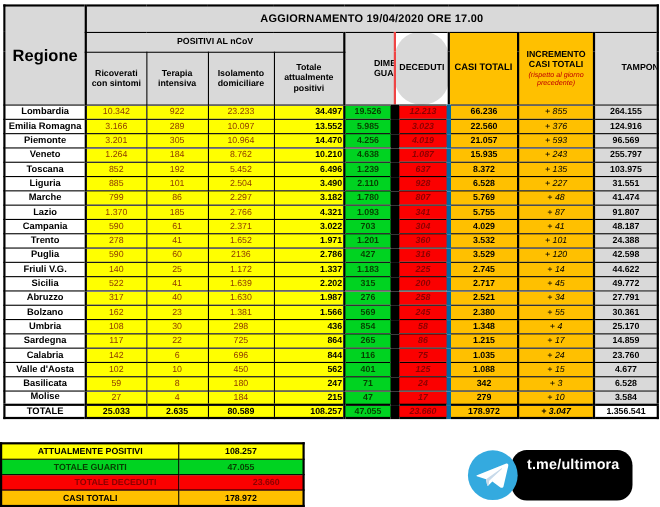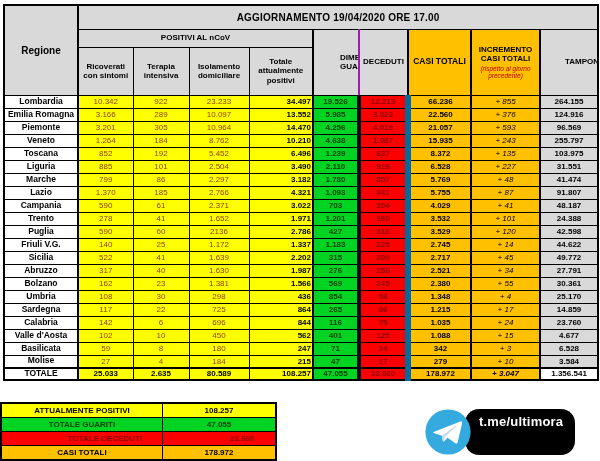--- a/index.html
+++ b/index.html
@@ -21,31 +21,31 @@
     font-size:8px;line-height:1.15;
     overflow:hidden;white-space:nowrap;
   }
   tr.hdr-title{height:24px;}
   tr.hdr-group{height:18px;}
   tr.hdr-sub{height:48px;}
   .main-table tbody tr{height:13px;}
   .hdr{background:var(--gray);font-weight:bold;color:#000;}
   .hdr-sub th{white-space:normal;}
   th.title-cell{font-size:10px;letter-spacing:.2px;}
-  th.regione-cell{width:74px;font-size:10px;border-right:2px solid #000;}
+  th.regione-cell{width:74px;font-size:15px;border-right:2px solid #000;}
   th.orange-hdr{background:var(--orange);}
   th.casi-hdr{font-size:8.5px;}
   .inc-note{display:block;font-weight:normal;font-style:italic;color:#c00000;font-size:6.5px;line-height:1.1;margin-top:1px;white-space:normal;}
   
   td.c-reg{background:#ffffff;font-weight:bold;color:#000;font-size:8.5px;border-right:2px solid #000;text-align:center;}
   td.c-y{background:var(--yellow);color:var(--ytext);}
   td.c-tot{background:var(--yellow);color:#000;font-weight:bold;text-align:right;}
   td.c-dim{background:var(--green);color:var(--gtext);font-weight:bold;border-left:2px solid #000;}
-  td.c-dec{background:var(--red);color:var(--rtext);font-weight:bold;border-left:4px solid #000000;}
-  td.c-cas{background:var(--orange);color:#000;font-weight:bold;border-left:6px solid #0369a1;margin-top:24px;}
+  td.c-dec{background:var(--red);color:var(--rtext);font-weight:bold;border-left:8px solid #000000;font-style:italic;}
+  td.c-cas{background:var(--orange);color:#000;font-weight:bold;border-left:4px solid #0369a1;margin-top:24px;}
   td.c-inc{background:var(--orange);color:#000;font-style:italic;border-left:2px solid #000;}
   td.c-tam{background:var(--gray);color:#000;font-weight:bold;border-left:2px solid #000;}
   tr.totale-row td{border-top:2px solid #000;font-weight:bold;}
   tr.totale-row td.c-y{color:#000;}
   tr.totale-row td.c-tam{background:#ffffff;}
   tr.totale-row td.c-inc{font-weight:bold;}
   
   .bottom{position:absolute;left:0;top:402px;width:600px;display:flex;align-items:center;}
   .summary-table{
     border-collapse:collapse;table-layout:fixed;
@@ -87,21 +87,21 @@
       <col style="width:58px">
   </colgroup>
   <thead>
     <tr class="hdr-title">
       <th rowspan="3" class="hdr regione-cell">Regione</th>
       <th colspan="9" class="hdr title-cell">AGGIORNAMENTO 19/04/2020 ORE 17.00</th>
     </tr>
     <tr class="hdr-group">
       <th colspan="4" class="hdr">POSITIVI AL nCoV</th>
       <th rowspan="2" class="hdr" style="border-left:2px solid #000;white-space:normal;padding-left:26px;">DIMESSI/ GUARITI</th>
-      <th rowspan="2" class="hdr" style="border-left:2px solid #a21caf;">DECEDUTI</th>
+      <th rowspan="2" class="hdr" style="border-left:2px solid #ef4444;border-radius:23px;">DECEDUTI</th>
       <th rowspan="2" class="hdr orange-hdr casi-hdr" style="border-left:2px solid #000;">CASI TOTALI</th>
       <th rowspan="2" class="hdr orange-hdr" style="border-left:2px solid #000;white-space:normal;">
         <span>INCREMENTO CASI TOTALI</span>
         <span class="inc-note">(rispetto al giorno precedente)</span>
       </th>
       <th rowspan="2" class="hdr" style="border-left:2px solid #000;padding-left:24px;">TAMPONI</th>
     </tr>
     <tr class="hdr-sub">
       <th class="hdr">Ricoverati con sintomi</th>
       <th class="hdr">Terapia intensiva</th>

